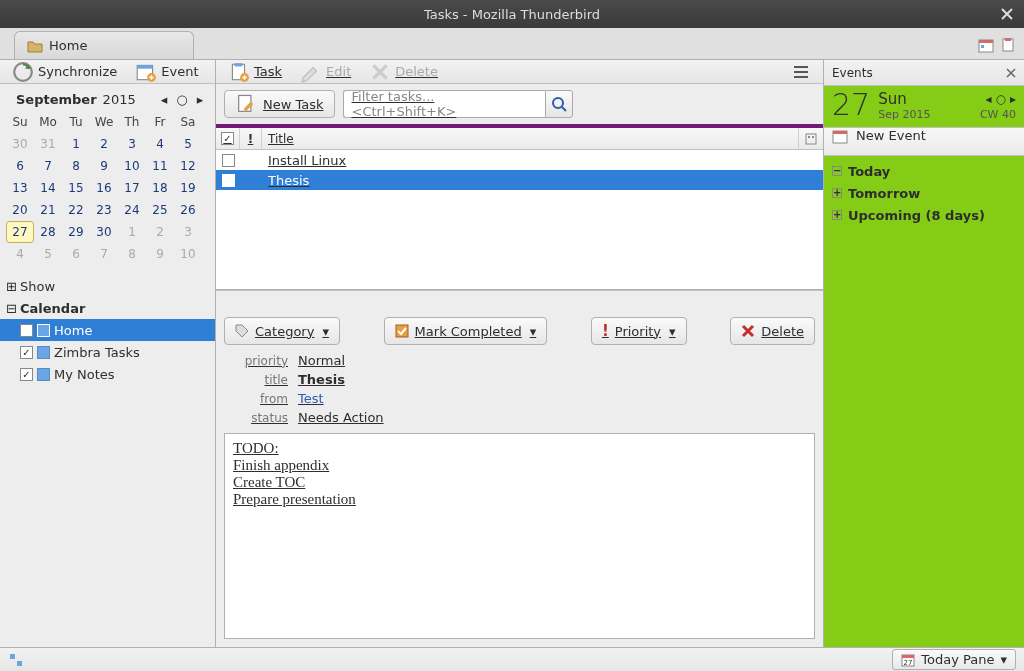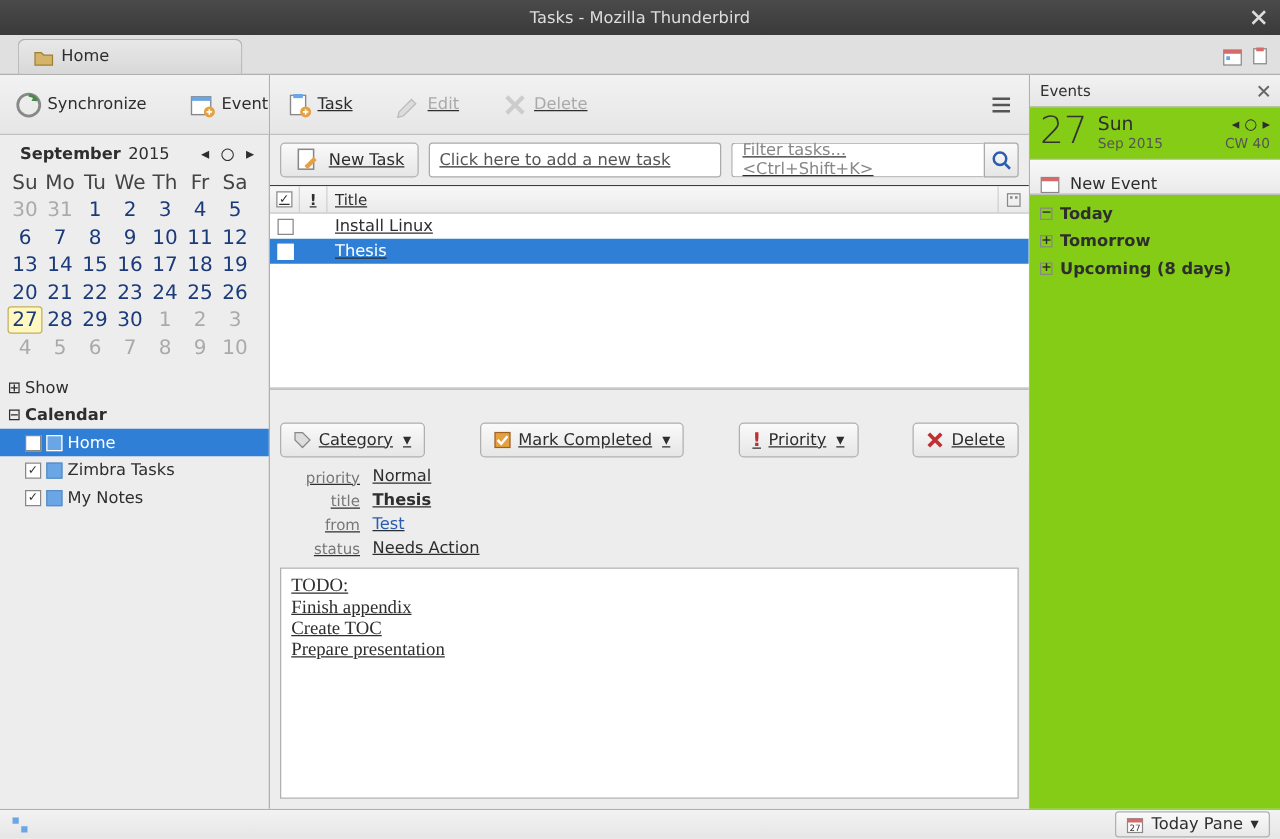--- a/index.html
+++ b/index.html
@@ -15,48 +15,48 @@
 .tab .tab-icon { width: 16px; height: 16px; margin-right: 6px; display:inline-flex; align-items:center; justify-content:center; }
 .tab .tab-close { position:absolute; right:8px; top:7px; width:14px; height:14px; }
 .tabstrip-icons { position:absolute; right:8px; bottom:6px; display:flex; gap:6px; }
 .tiny-ico { width:16px; height:16px; display:inline-flex; align-items:center; justify-content:center; }
 
 .main-layout { display: flex; height: calc(100% - 28px - 32px - 24px); }
 .left-col { width: 216px; border-right: 1px solid #b0b0b0; display:flex; flex-direction:column; background:#ededed; }
 .center-col { flex: 1; display:flex; flex-direction:column; border-right:1px solid #b0b0b0;text-decoration:underline; }
 .right-col { width: 200px; display:flex; flex-direction:column; background:#84cc16; }
 
-.toolbar { height: 48px; display:flex; align-items:center; gap:26px; padding:0 8px; border-bottom:1px solid #c0c0c0; background: linear-gradient(#f2f2f2,#e6e6e6); }
+.toolbar { height: 24px; display:flex; align-items:center; gap:10px; padding:0 8px; border-bottom:1px solid #c0c0c0; background: linear-gradient(#f2f2f2,#e6e6e6); }
 .toolbar .tbtn { display:inline-flex; align-items:center; gap:4px; padding:4px 4px; border-radius:3px; cursor:pointer; }
 .toolbar .tbtn.disabled { color:#aaa; }
 .ham { margin-left:auto; }
 .ham svg { width:20px; height:20px; }
 .tool-ico { width:22px; height:22px; display:inline-flex; align-items:center; justify-content:center; }
 
 .cal-header { display:flex; align-items:center; gap:6px; padding:8px 8px 4px 16px; }
 .cal-header .month { font-weight:bold; }
 .cal-nav { margin-left:auto; display:flex; gap:4px; }
 .cal-nav span { width:14px; text-align:center; cursor:pointer; }
 
 .cal-grid { display:grid; grid-template-columns: repeat(7, 28px); padding:0 6px 6px 6px; gap:0; }
-.cal-grid div { width:28px; height:22px; text-align:center; line-height:22px; font-size:16px; color:#1a3a7a; }
+.cal-grid div { width:28px; height:22px; text-align:center; line-height:22px; font-size:12px; color:#1a3a7a; }
 .cal-grid .hd { color:#444; font-weight:normal; }
 .cal-grid .other { color:#aaa; }
 .cal-grid .today { background:#fff8c0; border:1px solid #c0b060; border-radius:3px; line-height:20px; }
 
 .tree { padding:4px 0; font-size:13px; }
 .tree-row { display:flex; align-items:center; height:22px; padding-left:6px; gap:4px; }
 .tree-row.lvl1 { padding-left: 20px; }
 .tree-row.sel { background:#2f7fd6; color:#fff; }
 .tree-row.sel .cal-color { border-color:#fff; }
 .twisty { width:10px; text-align:center; }
 .cb { width:13px; height:13px; border:1px solid #888; background:#fff; display:inline-flex; align-items:center; justify-content:center; font-size:10px; }
 .cal-color { width:13px; height:13px; background:#6aa6e6; border:1px solid #5a8cc0; }
 
-.center-toolbar { display:flex; align-items:center; gap:8px; padding:6px 8px; border-bottom:1px solid #701a75; background:#ededed; }
+.center-toolbar { display:flex; align-items:center; gap:8px; padding:6px 8px; border-bottom:4px solid #701a75; background:#ededed; }
 .btn { display:inline-flex; align-items:center; gap:6px; background:linear-gradient(#fafafa,#e6e6e6); border:1px solid #b0b0b0; border-radius:4px; padding:4px 10px; height:28px; cursor:pointer; }
 .btn .drop { margin-left:2px; }
 .inputlike { flex:1; height:28px; background:#fff; border:1px solid #aaa; border-radius:3px; display:flex; align-items:center; padding:0 8px; color:#555; }
 .search-wrap { display:flex; align-items:center; width:230px; }
 .search-wrap .inputlike { flex:1; border-right:none; border-radius:3px 0 0 3px; color:#888; }
 .search-wrap .sbtn { width:28px; height:28px; border:1px solid #aaa; background:linear-gradient(#fafafa,#e6e6e6); border-radius:0 3px 3px 0; display:flex; align-items:center; justify-content:center; }
 
 .task-header { display:flex; height:22px; border-bottom:1px solid #c0c0c0; background:linear-gradient(#f8f8f8,#eaeaea); align-items:center; font-size:12px; }
 .th-col { border-right:1px solid #d0d0d0; height:100%; display:flex; align-items:center; justify-content:center; }
 .th-chk { width:24px; }
@@ -84,21 +84,21 @@
 .events-header .x { margin-left:auto; cursor:pointer; }
 
 .date-block { padding:4px 8px 6px 8px; border-bottom:1px solid #c0c0c0; display:flex; gap:8px; align-items:flex-start; }
 .big-day { font-size:30px; font-weight:300; line-height:1; color:#333; }
 .day-info { flex:1; }
 .day-name { font-size:15px; }
 .day-sub { font-size:11px; color:#555; display:flex; justify-content:space-between; }
 .date-nav { display:flex; gap:4px; font-size:12px; }
 .date-nav span { cursor:pointer; }
 
-.new-event-row { height:28px; display:flex; align-items:flex-end; gap:8px; padding:0 8px; border-bottom:1px solid #c0c0c0; background:linear-gradient(#f8f8f8,#eaeaea); }
+.new-event-row { height:28px; display:flex; align-items:flex-start; gap:8px; padding:0 8px; border-bottom:1px solid #c0c0c0; background:linear-gradient(#f8f8f8,#eaeaea); }
 
 .agenda { padding:4px 0; }
 .agenda-row { display:flex; align-items:center; height:22px; padding:0 8px; gap:6px; font-size:13px; }
 .agenda-row .tw { width:10px; font-size:10px; border:1px solid #888; height:10px; line-height:8px; text-align:center; }
 .agenda-row.bold { font-weight:bold; }
 
 .statusbar { height:24px; border-top:1px solid #b0b0b0; background:linear-gradient(#f2f2f2,#e6e6e6); display:flex; align-items:center; padding:0 8px; }
 .statusbar .right { margin-left:auto; display:flex; align-items:center; gap:6px; }
 .today-pane-btn { display:inline-flex; align-items:center; gap:6px; padding:2px 8px; border:1px solid #b0b0b0; border-radius:3px; background:linear-gradient(#fafafa,#e8e8e8); cursor:pointer; }
 
@@ -296,23 +296,20 @@
     <div class="center-toolbar">
       <div class="btn">
         <span class="tool-ico">
           <svg viewBox="0 0 18 18">
               <rect x="3" y="2" width="10" height="13" fill="#fff" stroke="#888"></rect>
               <path d="M7 13 l6 -6 l2 2 l-6 6 z" fill="#e6a040"></path>
             </svg>
         </span>
         <span>New Task</span>
       </div>
-      <div class="inputlike">
-        <span>Click here to add a new task</span>
-      </div>
       <div class="search-wrap">
         <div class="inputlike">
           <span>Filter tasks... &lt;Ctrl+Shift+K&gt;</span>
         </div>
         <div class="sbtn">
           <span>
             <svg width="16" height="16" viewBox="0 0 16 16">
                 <circle cx="7" cy="7" r="5" fill="none" stroke="#2a5db0" stroke-width="2"></circle>
                 <path d="M11 11 l4 4" stroke="#2a5db0" stroke-width="2"></path>
               </svg>

